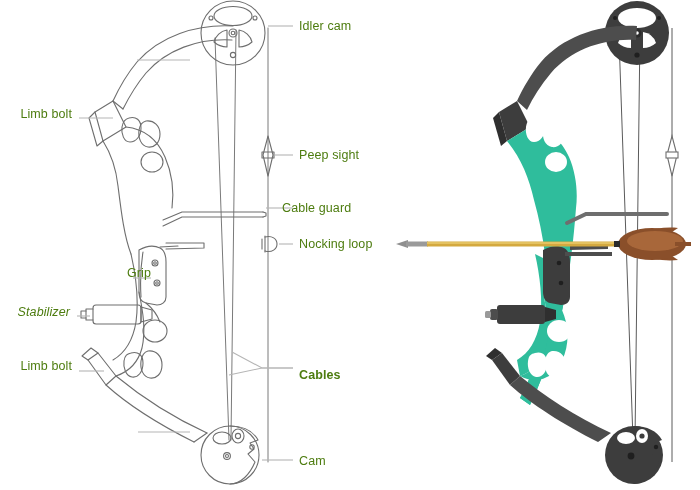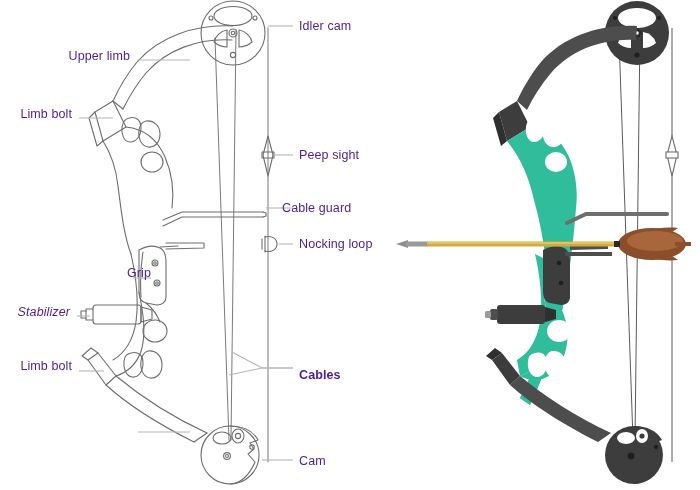--- a/index.html
+++ b/index.html
@@ -2,21 +2,21 @@
 <html><head>
 <meta charset="utf-8">
 <style>
   html,body{margin:0;padding:0;background:#ffffff;}
   body{width:700px;height:490px;overflow:hidden;
        font-family:"Liberation Sans","DejaVu Sans",sans-serif;}
   #stage{position:relative;width:700px;height:490px;background:#fff;}
   #svgroot{position:absolute;left:0;top:0;width:700px;height:490px;}
   .lbl{
     position:absolute;
-    color:#4c1d95;
+    color:#4d7c0f;
     font-size:12.5px;
     line-height:14px;
     white-space:nowrap;
     letter-spacing:0.1px;
   }
   .lbl.r{text-align:right;}
 </style>
 </head>
 <body>
 
@@ -266,21 +266,20 @@
         <path d="M 618 244 C 636 231 660 226 678 228 C 664 238 650 243 618 244 Z" fill="#8a4f2a"></path>
         <path d="M 618 244 C 636 257 660 262 678 260 C 664 250 650 245 618 244 Z" fill="#8a4f2a"></path>
         <ellipse cx="652" cy="244" rx="34" ry="16" fill="#8a4f2a"></ellipse>
         <ellipse cx="655" cy="241" rx="28" ry="10" fill="#a8673a"></ellipse>
         <rect x="614" y="241" width="6" height="6" fill="#2b2b2b"></rect>
         <rect x="675" y="242" width="16" height="4" fill="#8a4f2a"></rect>
       </g>
     </g>
   </svg>
 
-  <div class="lbl r" style="left:0px;top:49px;width:130px;">Upper limb</div>
 
   <div class="lbl r" style="left:0px;top:107px;width:72px;">Limb bolt</div>
 
   <div class="lbl r" style="left:0px;top:266px;width:126px;margin-left:25px;">Grip</div>
 
   <div class="lbl r" style="left:0px;top:305px;width:70px;font-style:italic;">Stabilizer</div>
 
   <div class="lbl r" style="left:0px;top:359px;width:72px;">Limb bolt</div>
 
 

